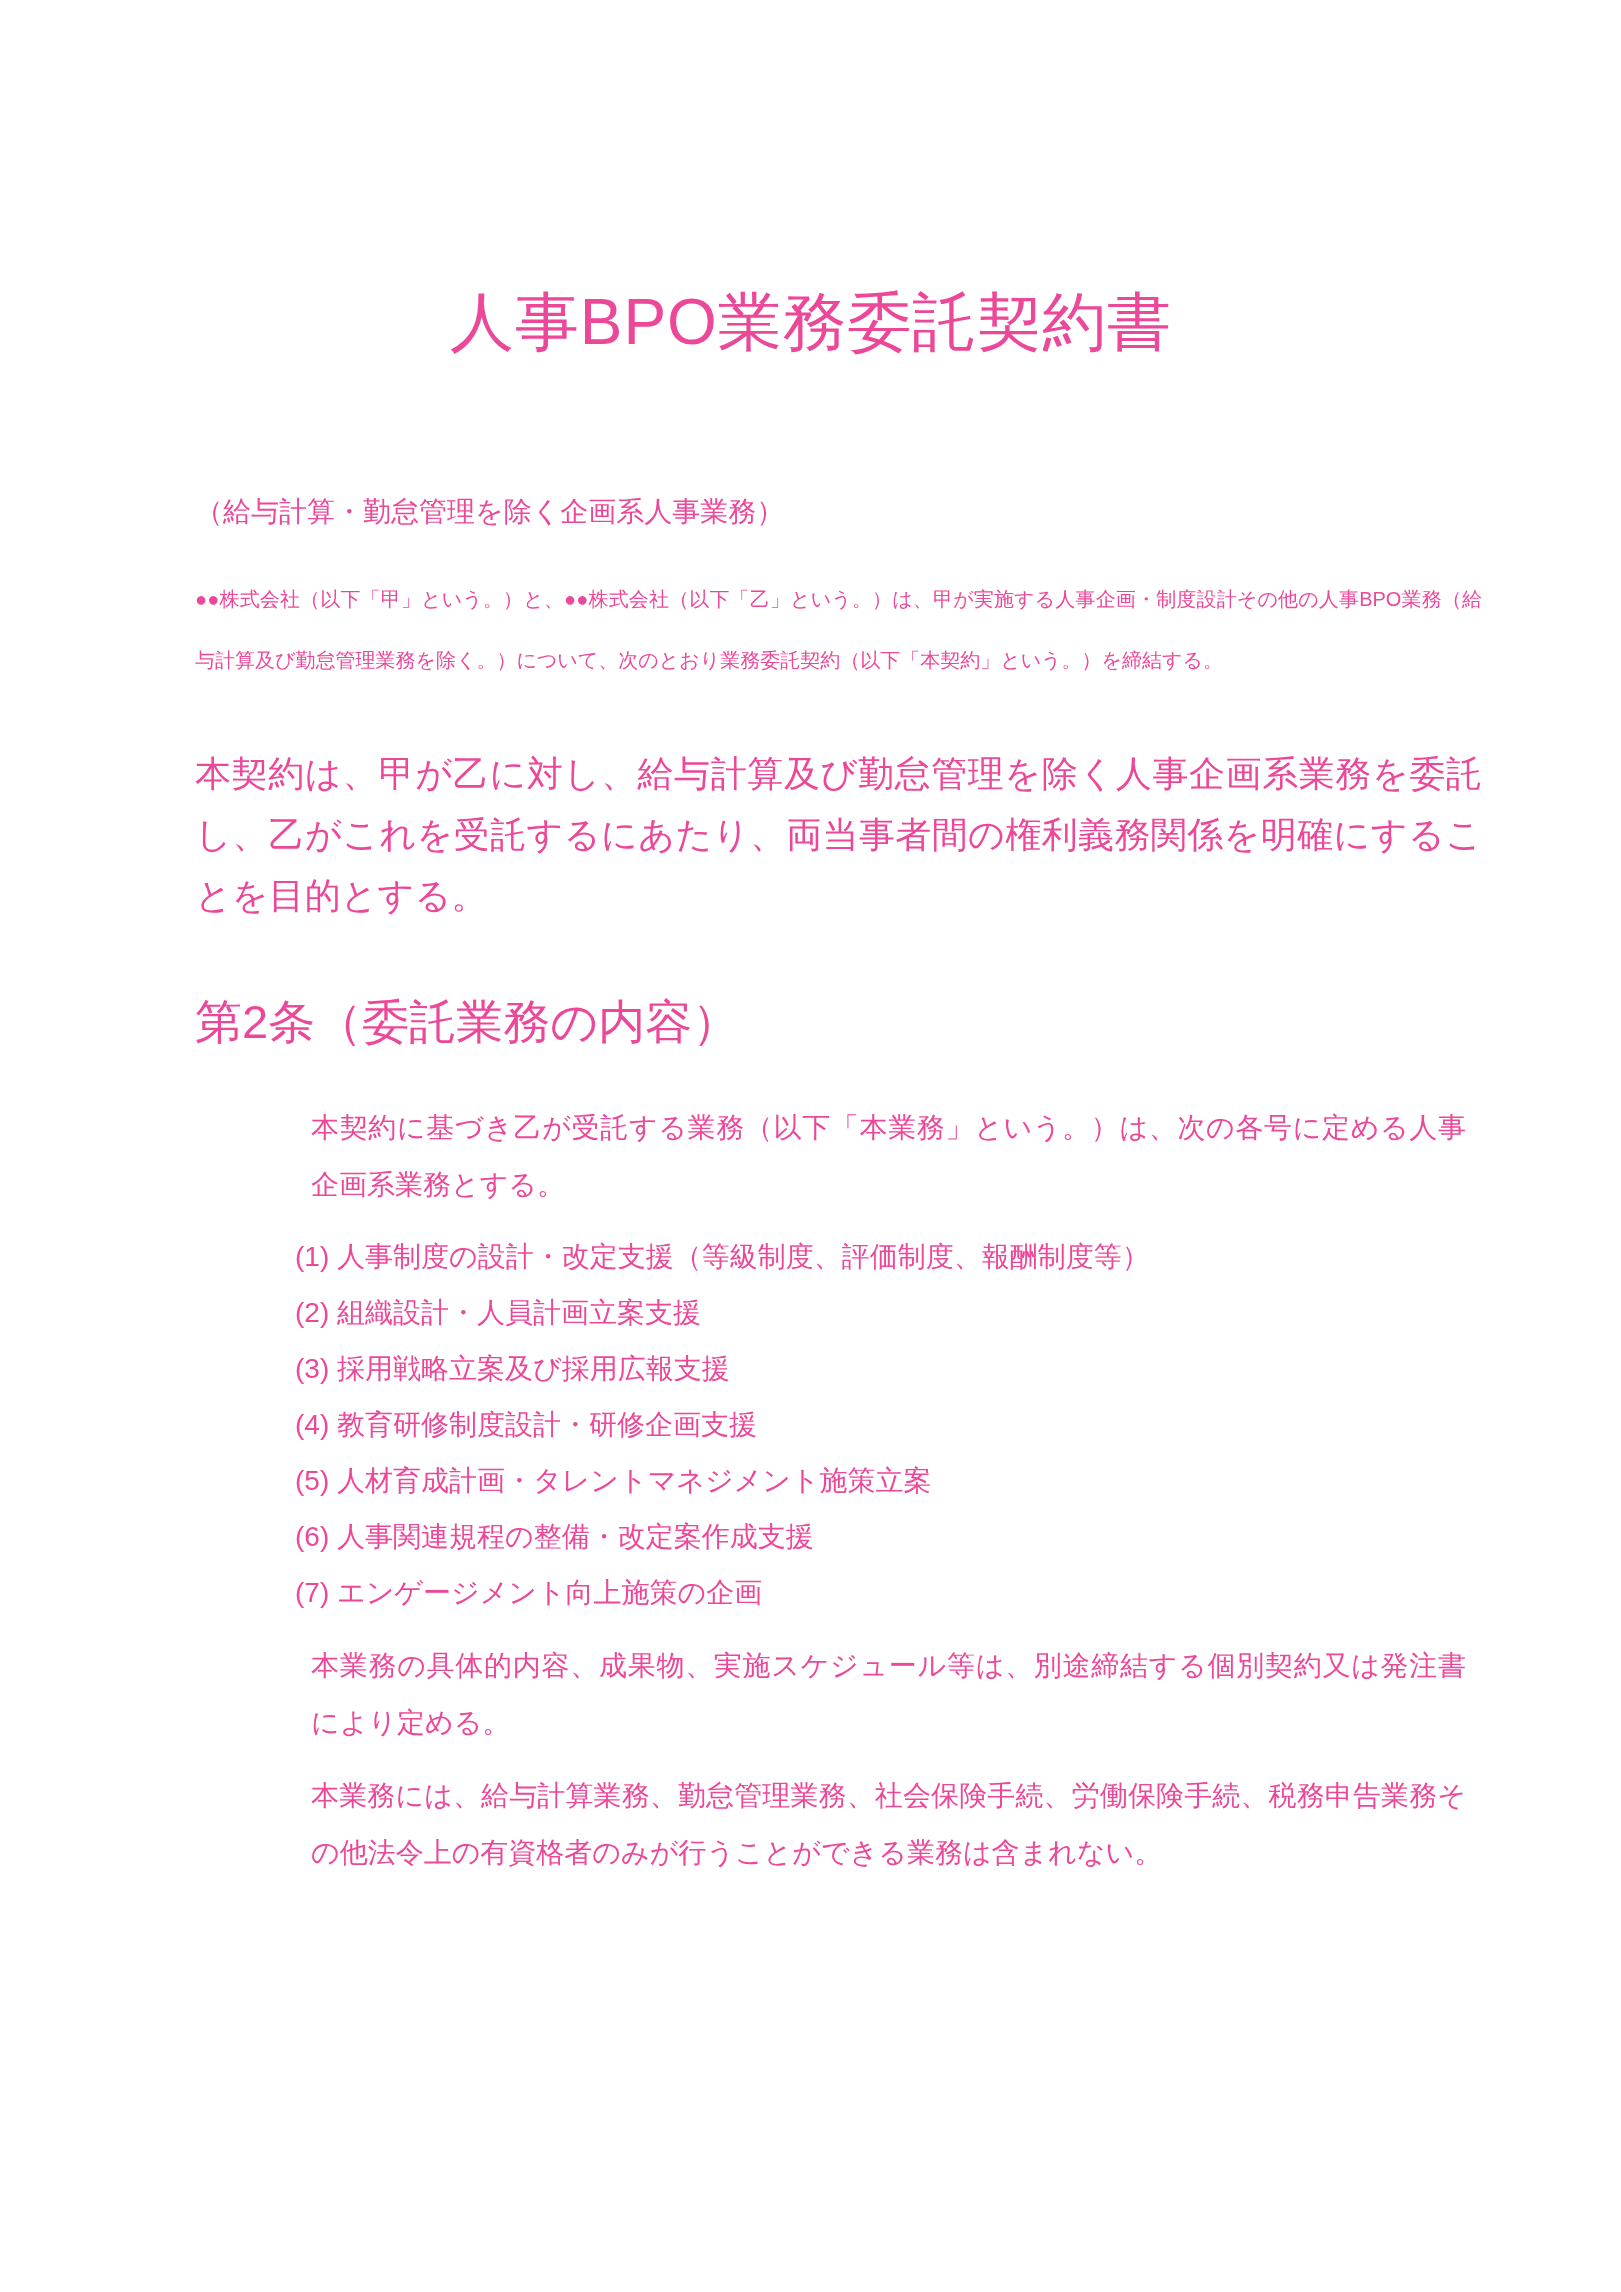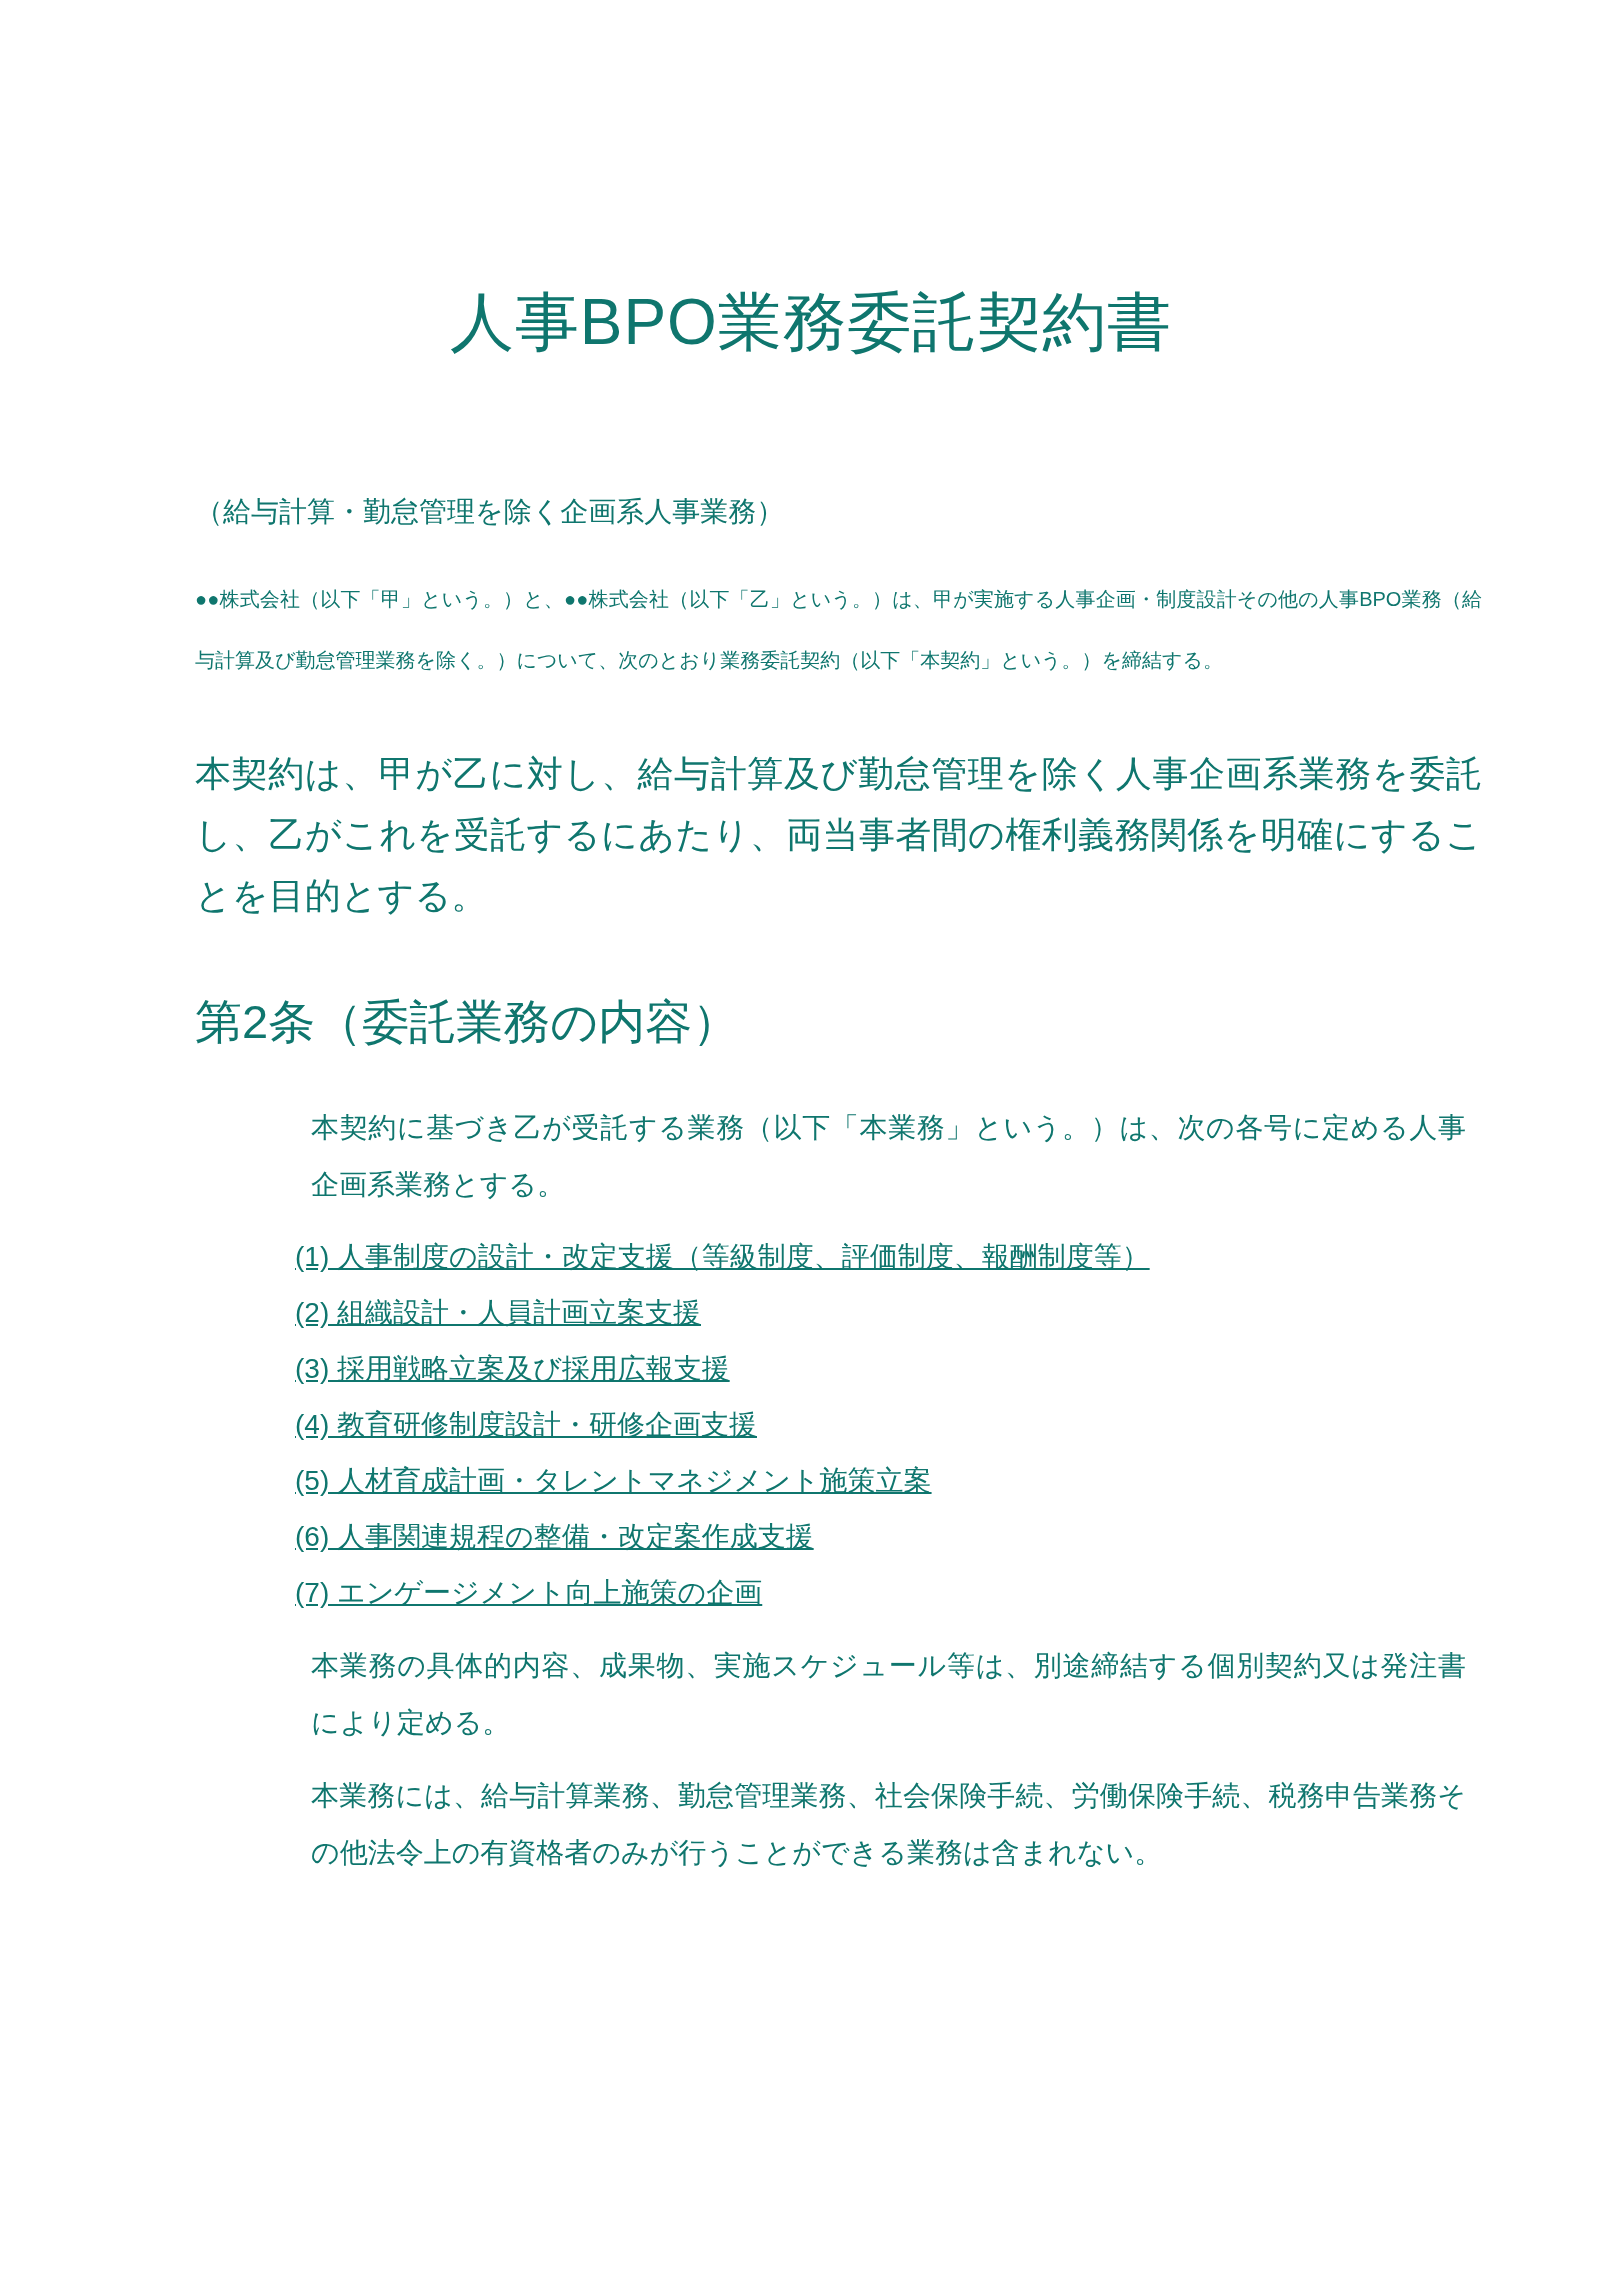--- a/index.html
+++ b/index.html
@@ -7,21 +7,21 @@
     margin: 0;
     padding: 0;
     background: #ffffff;
   }
   .page {
     position: relative;
     width: 1622px;
     height: 2293px;
     box-sizing: border-box;
     background: #ffffff;
-    color: #0f766e;
+    color: #ec4899;
     font-family: "Liberation Sans", "DejaVu Sans", sans-serif;
     padding: 285px 140px 0 195px;
     overflow: hidden;
   }
   .doc-title {
     margin: 0 -140px 0 -195px;   
     text-align: center;
     font-size: 64px;
     font-weight: 500;
     line-height: 75px;
@@ -60,21 +60,20 @@
     font-size: 28px;
   }
   .block-para {
     margin: 16px;
     line-height: 57px;
     text-align: justify;
   }
   .list-item {
     line-height: 56px;
     white-space: nowrap;
-    text-decoration: underline;
   }
 </style>
 </head>
 <body>
 
 <div class="page">
 
   <h1 class="doc-title">人事BPO業務委託契約書</h1>
 
   <p class="subtitle">（給与計算・勤怠管理を除く企画系人事業務）</p>

